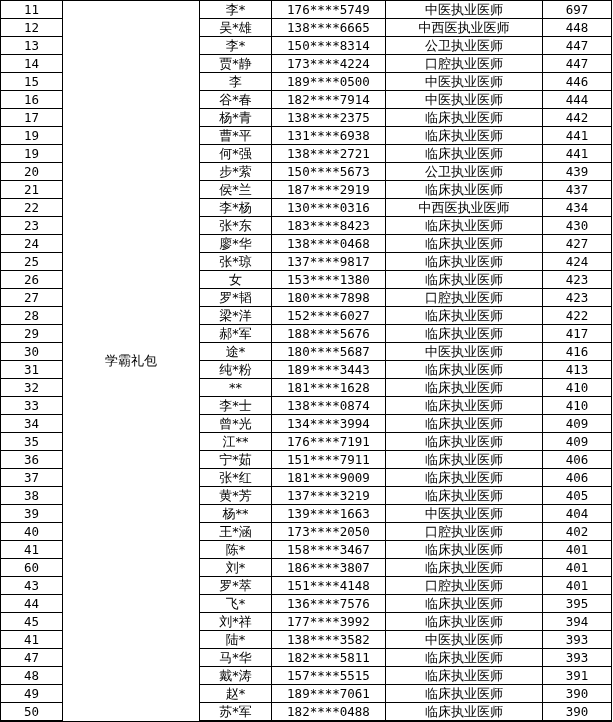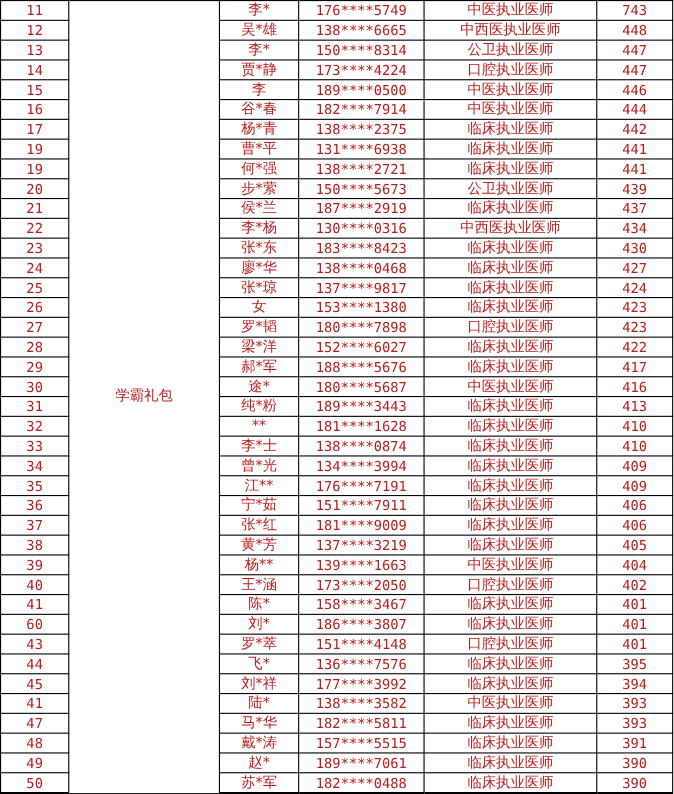--- a/index.html
+++ b/index.html
@@ -3,21 +3,21 @@
 <meta charset="utf-8">
 <style>
   html, body { margin: 0; padding: 0; background: #ffffff; }
   body { width: 613px; height: 722px; overflow: hidden; position: relative; }
   table.sheet {
     position: absolute; left: 0; top: 0;
     border-collapse: collapse;
     table-layout: fixed;
     font-family: "DejaVu Sans", "Liberation Sans", sans-serif;
     font-size: 13px;
-    color: #b91c1c;
+    color: #000000;
   }
   table.sheet td {
     border: 1px solid #000;
     height: 17px;
     padding: 0;
     text-align: center;
     vertical-align: middle;
     white-space: nowrap;
     overflow: hidden;
     line-height: 17px;
@@ -44,21 +44,21 @@
       <col class="c4">
       <col class="c5">
   </colgroup>
   <tbody id="tbody">
       <tr>
         <td class="num">11</td>
         <td class="group" rowspan="40" style="padding-top: 0px;">学霸礼包</td>
         <td class="name">李*</td>
         <td class="phone">176****5749</td>
         <td class="category">中医执业医师</td>
-        <td class="score">743</td>
+        <td class="score">697</td>
       </tr>
       <tr>
         <td class="num">12</td>
         <td class="name">吴*雄</td>
         <td class="phone">138****6665</td>
         <td class="category">中西医执业医师</td>
         <td class="score">448</td>
       </tr>
       <tr>
         <td class="num">13</td>

